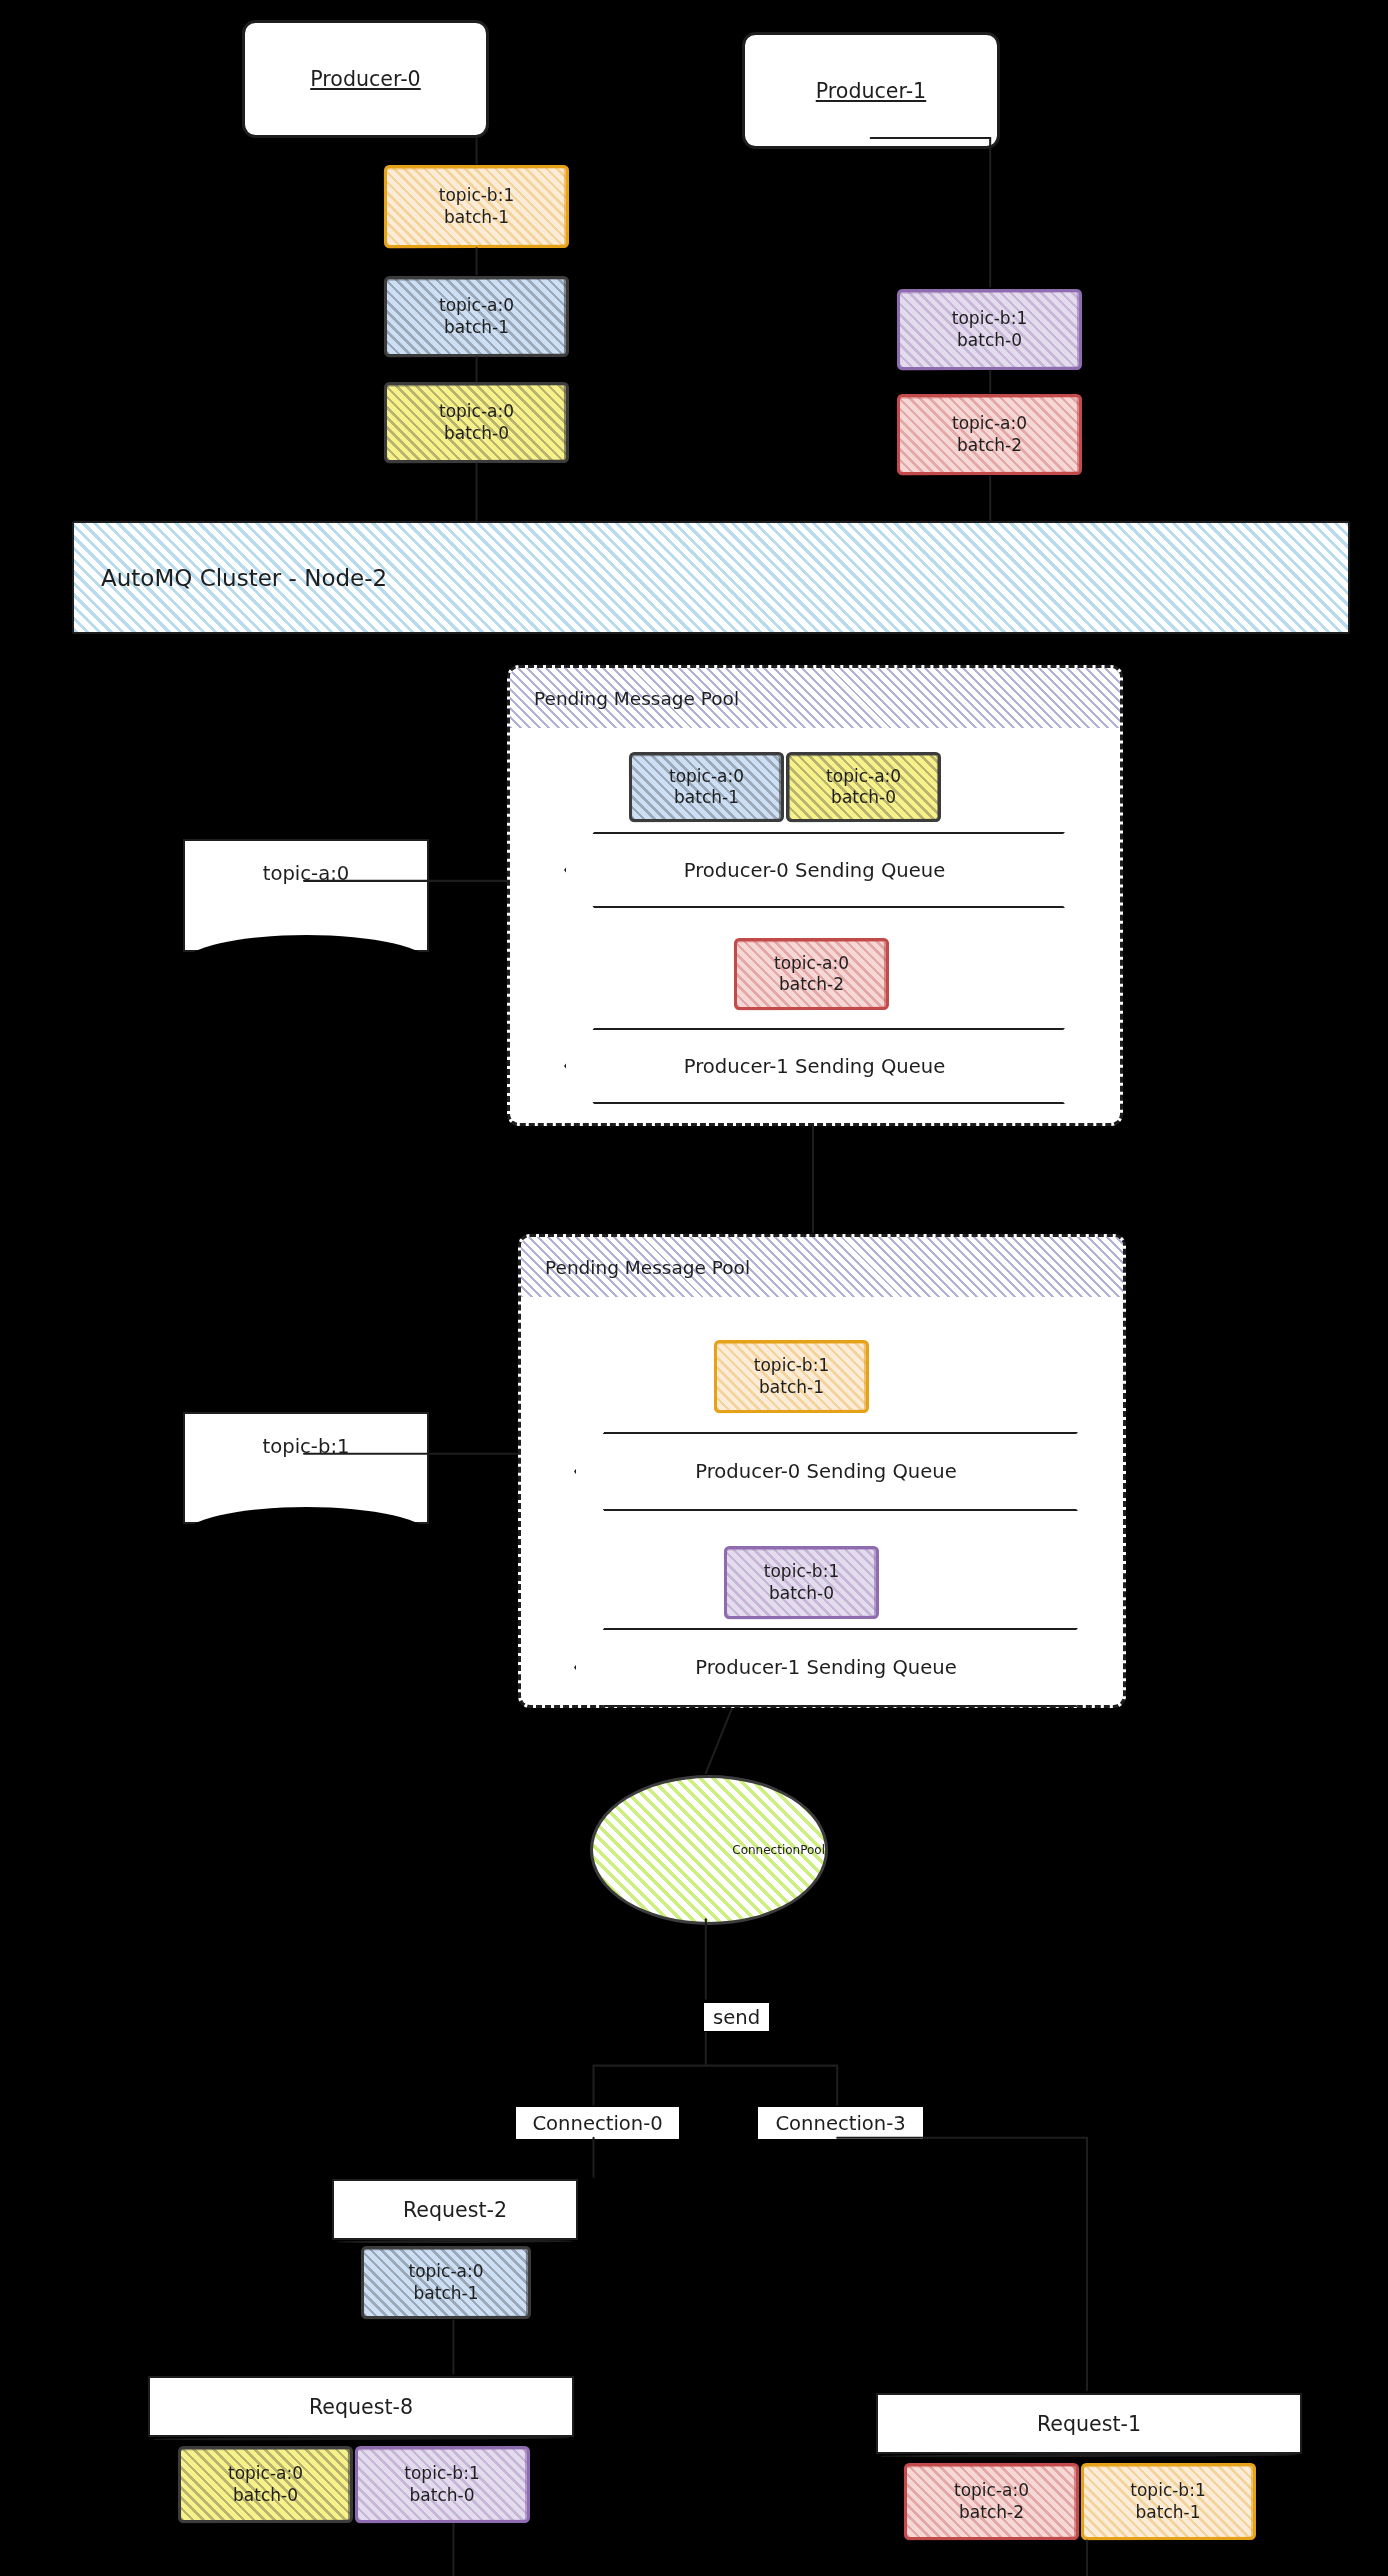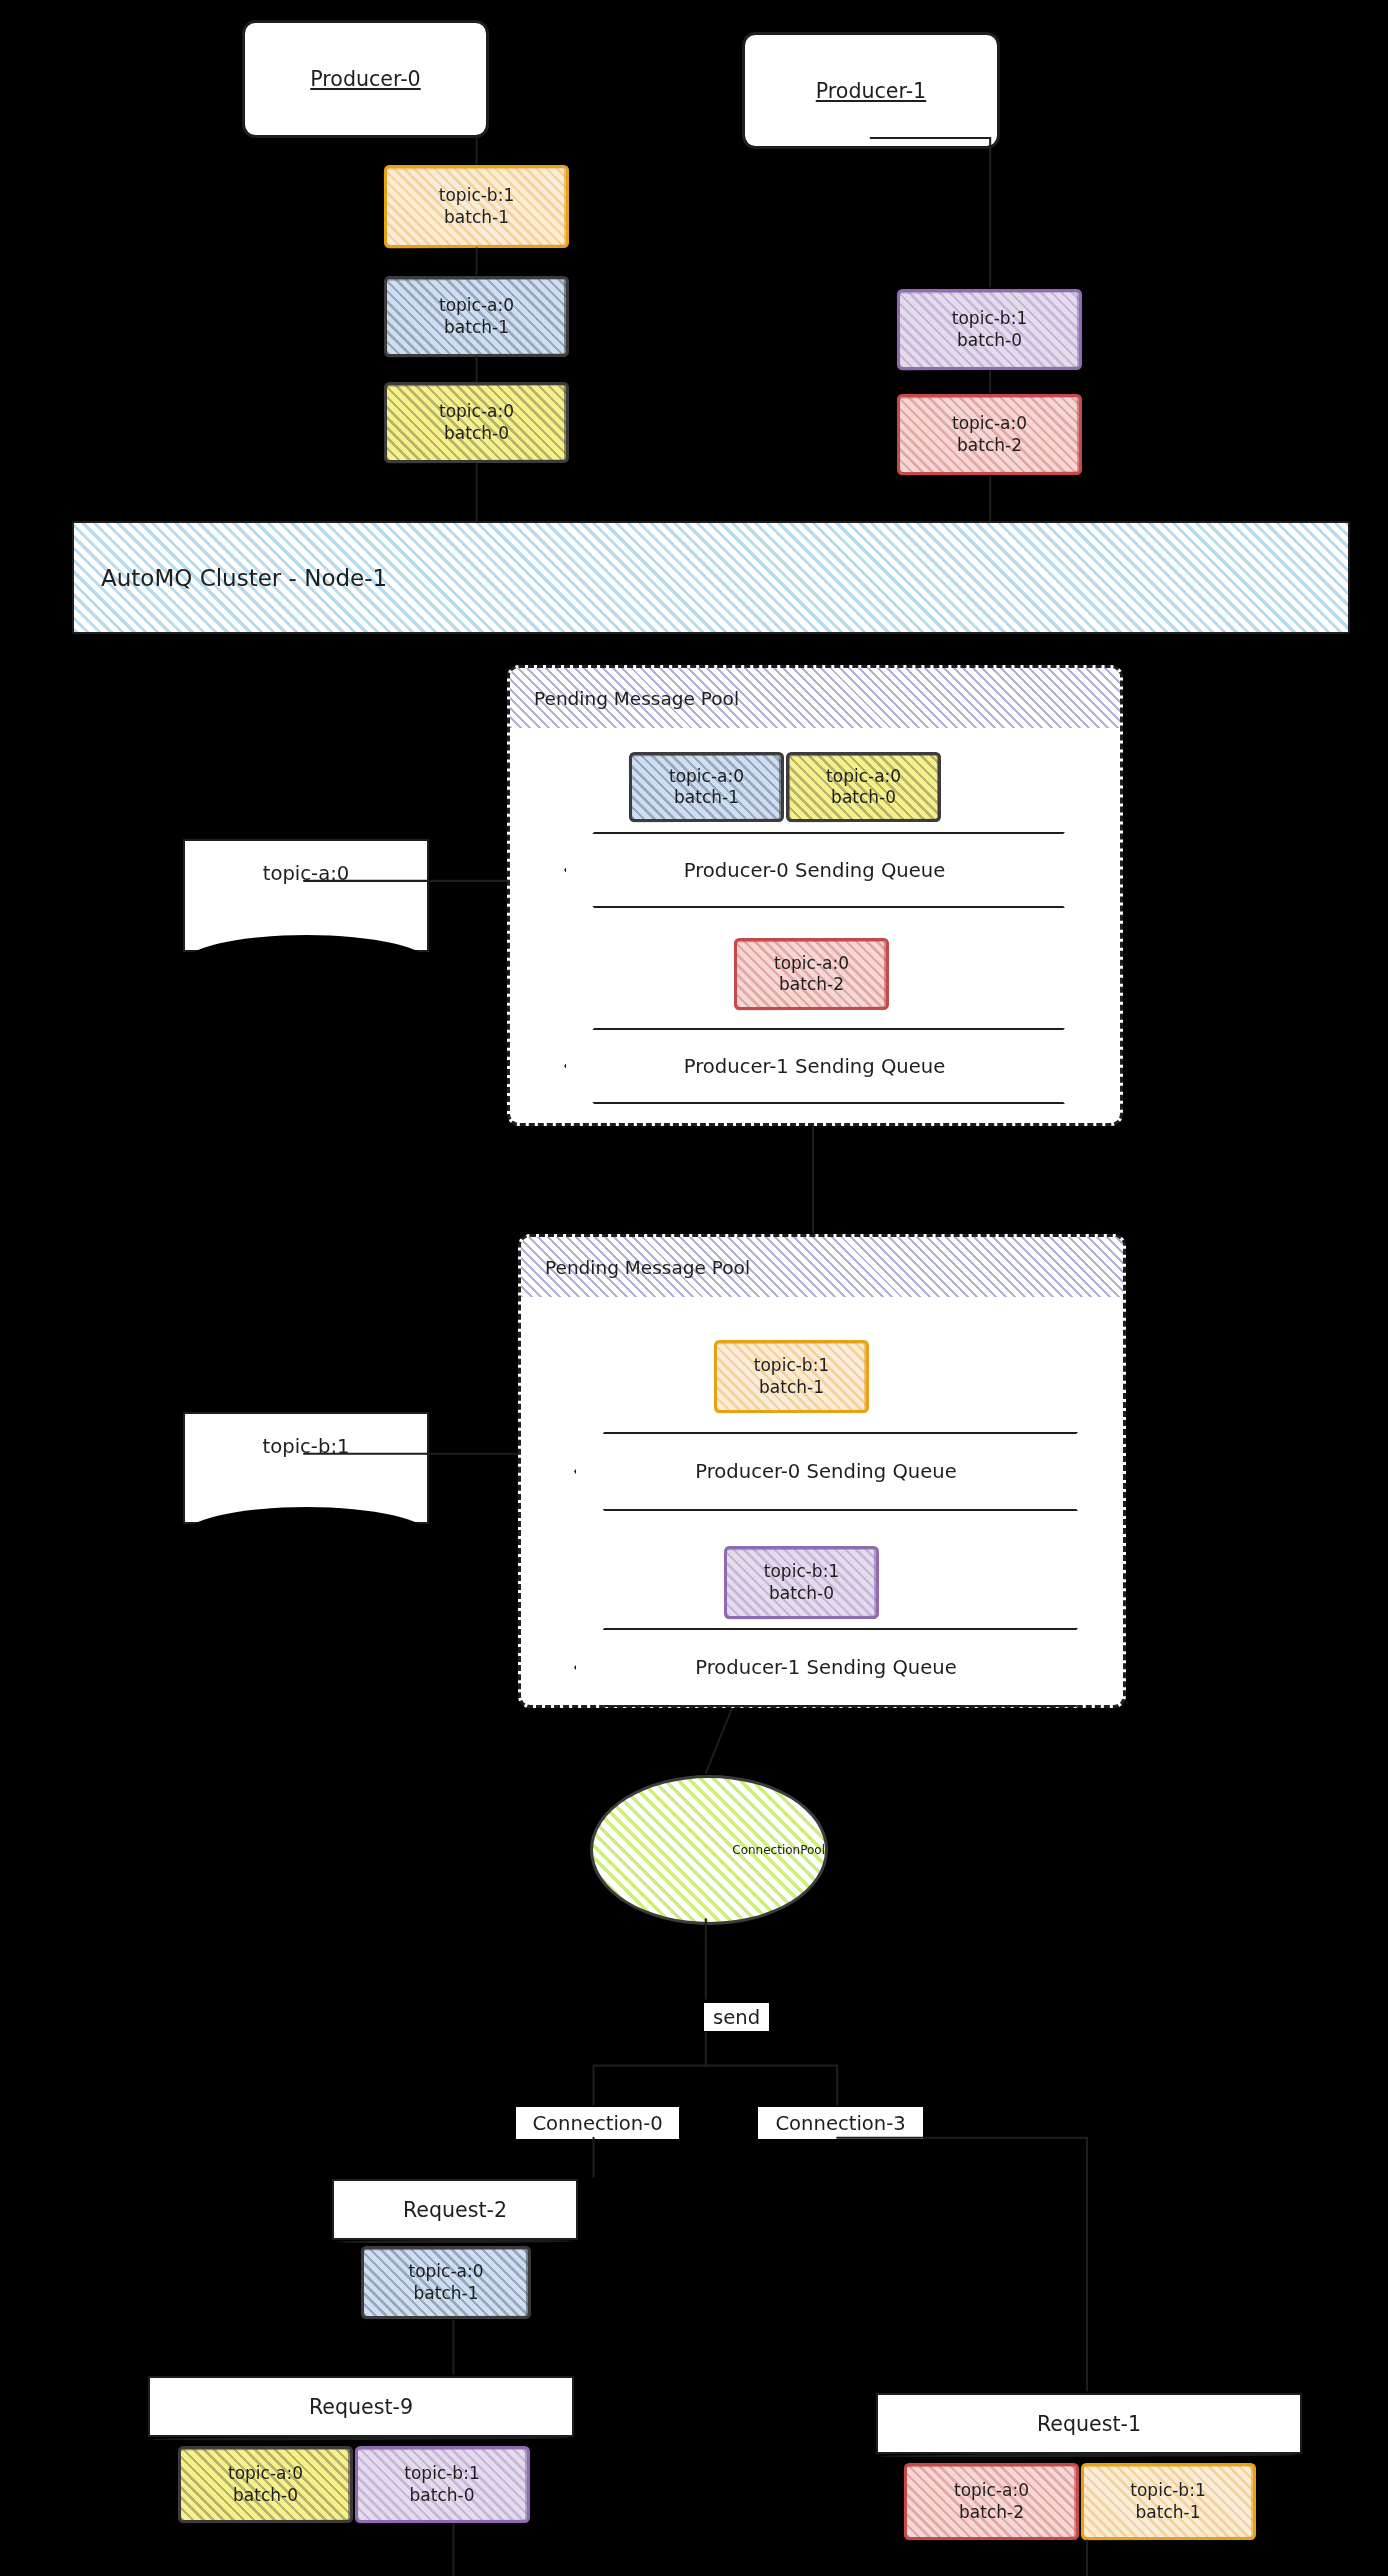--- a/index.html
+++ b/index.html
@@ -183,21 +183,21 @@
   <div class="rough batch hatch ctr" id="p1b0" style="left: 897px; top: 289px; width: 185px; height: 81px; flex-direction: column; border-color: rgb(143, 108, 176); background-color: rgb(227, 220, 236); --h: #8f6cb055;">
       <span class="t">topic-b:1</span>
       <span class="t">batch-0</span>
     </div>
   <div class="rough batch hatch ctr" id="p1b1" style="left: 897px; top: 394px; width: 185px; height: 81px; flex-direction: column; border-color: rgb(194, 75, 75); background-color: rgb(245, 215, 213); --h: #c24b4b55;">
       <span class="t">topic-a:0</span>
       <span class="t">batch-2</span>
     </div>
 
   <div class="node band" id="automqBand" style="left: 72px; top: 521px; width: 1278px; height: 113px; background-color: rgb(255, 255, 255); background-image: repeating-linear-gradient(45deg, rgb(184, 220, 237) 0px, rgb(184, 220, 237) 3.1px, rgba(255, 255, 255, 0) 3.1px, rgba(255, 255, 255, 0) 8.2px);">
-    <span>AutoMQ Cluster - Node-1</span>
+    <span>AutoMQ Cluster - Node-2</span>
   </div>
 
   <div class="node pool" style="left:507px;top:665px;width:616px;height:461px;">
     <div class="pool-hdr">
       <span>Pending Message Pool</span>
     </div>
   </div>
 
   <div class="chiprow" style="left:629px;top:752px;">
     <div class="rough batch hatch ctr" id="pa00" style="position: relative; width: 155px; height: 70px; flex-direction: column; border-color: rgb(60, 60, 60); background-color: rgb(204, 223, 245); --h: #3c3c3c55;">
@@ -274,21 +274,21 @@
 
   <div class="reqbar" style="left:332px;top:2179px;width:242px;height:57px;text-align:center;">
     <span>Request-2</span>
   </div>
   <div class="rough batch hatch ctr" id="r2c0" style="left: 361px; top: 2246px; width: 170px; height: 73px; flex-direction: column; border-color: rgb(60, 60, 60); background-color: rgb(204, 223, 245); --h: #3c3c3c55;">
       <span class="t">topic-a:0</span>
       <span class="t">batch-1</span>
     </div>
 
   <div class="reqbar" style="left:148px;top:2376px;width:422px;height:57px;">
-    <span>Request-9</span>
+    <span>Request-8</span>
   </div>
   <div class="chiprow" style="left:178px;top:2446px;">
     <div class="rough batch hatch ctr" id="r0c0" style="position: relative; width: 175px; height: 77px; flex-direction: column; border-color: rgb(60, 60, 60); background-color: rgb(247, 241, 138); --h: #3c3c3c55;">
         <span class="t">topic-a:0</span>
         <span class="t">batch-0</span>
       </div>
     <div class="rough batch hatch ctr" id="r0c1" style="position: relative; width: 175px; height: 77px; flex-direction: column; margin-left: 1.5px; border-color: rgb(143, 108, 176); background-color: rgb(227, 220, 236); --h: #8f6cb055;">
         <span class="t">topic-b:1</span>
         <span class="t">batch-0</span>
       </div>

